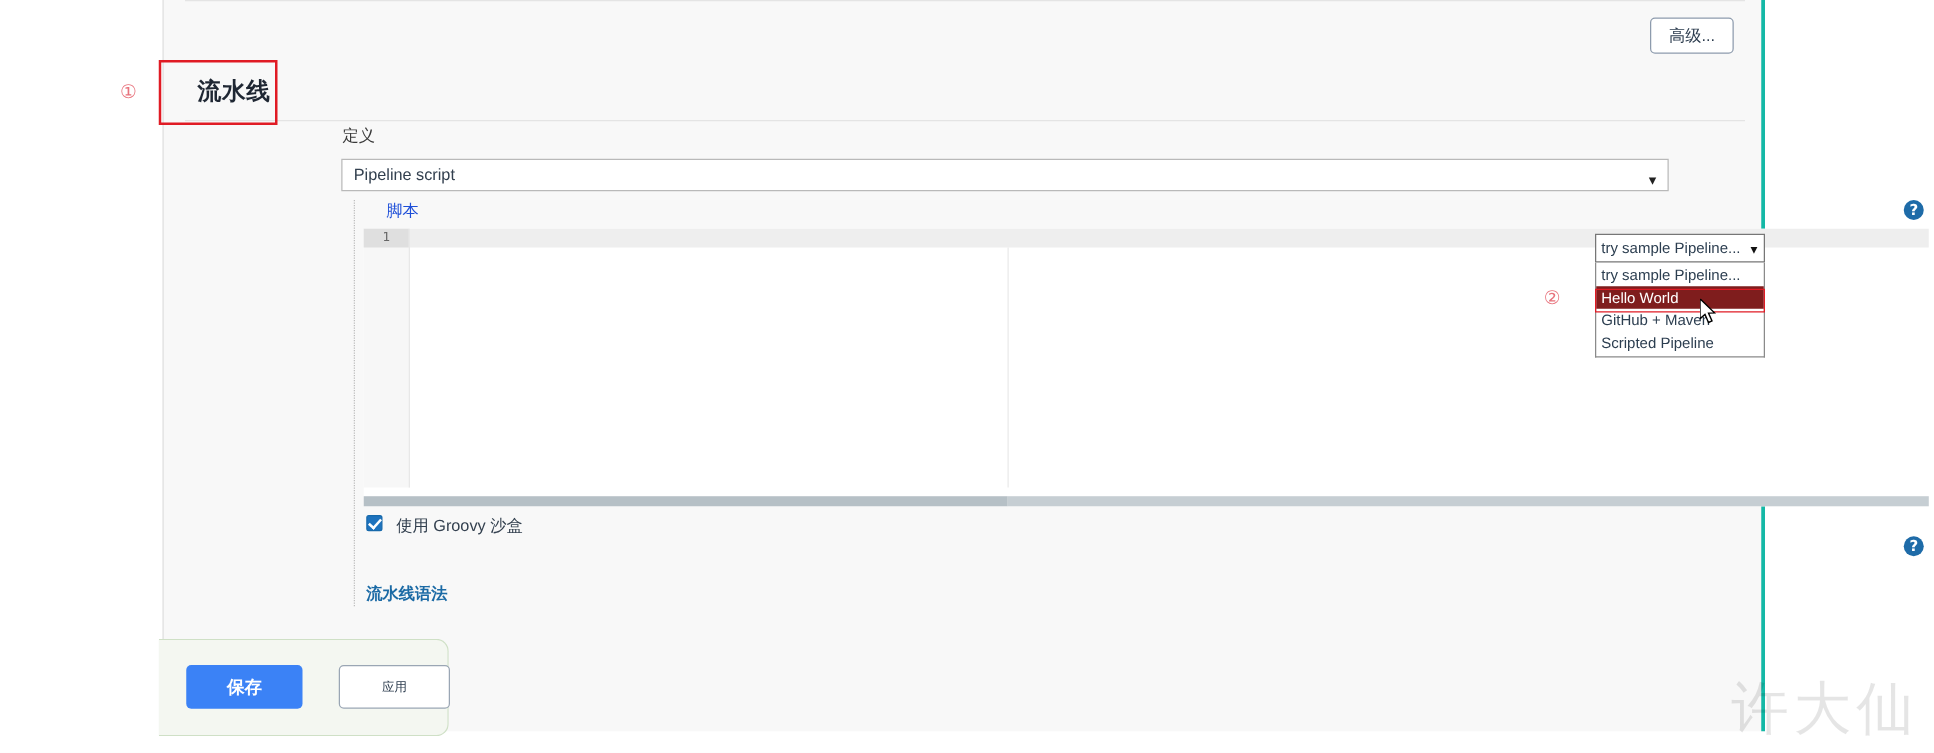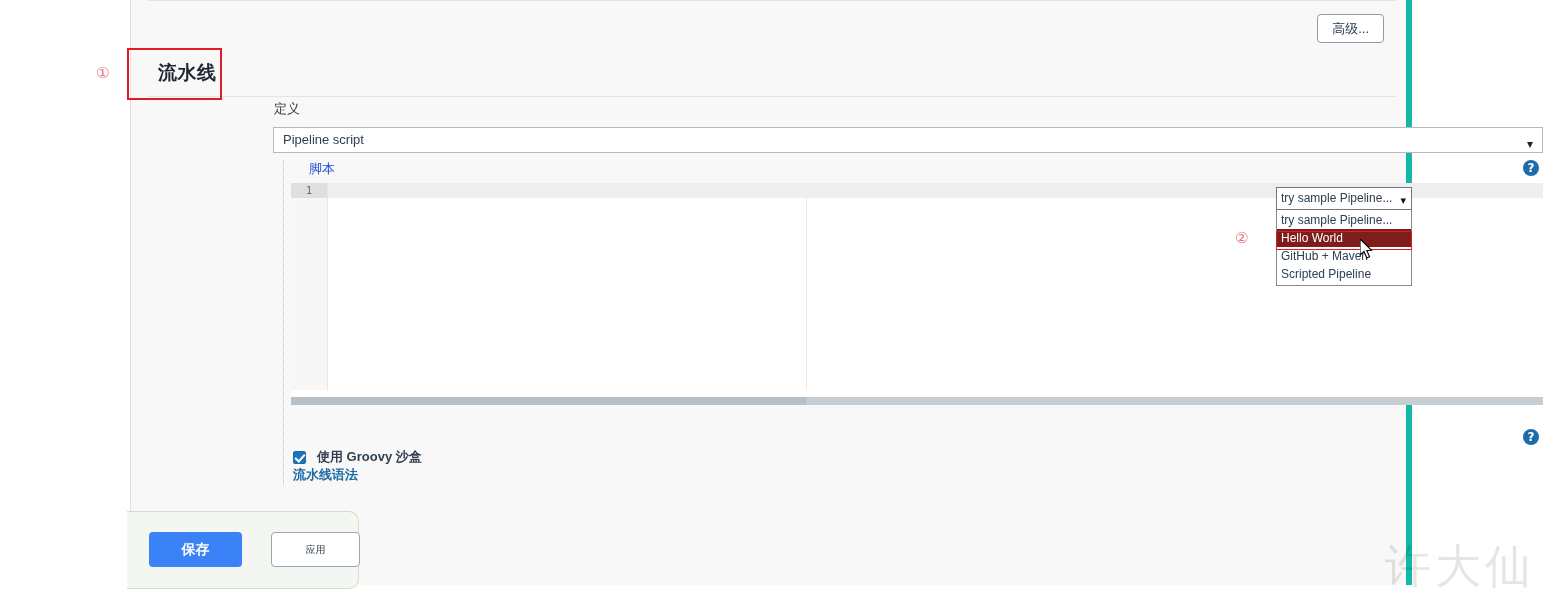--- a/index.html
+++ b/index.html
@@ -18,21 +18,21 @@
 
   
   .config-panel {
     position: absolute;
     left: 130px;
     top: 0;
     width: 1282px;
     height: 585px;
     background: #f8f8f8;
     border-left: 1px solid #e0e0e0;
-    border-right: 6px solid #14b8a6;
+    border-right: 3px solid #14b8a6;
     box-sizing: border-box;
   }
 
   
   .top-rule {
     position: absolute;
     left: 17px;
     top: 0px;
     width: 1248px;
     height: 1px;
@@ -106,21 +106,21 @@
     top: 100px;
     font-size: 13px;
     color: #3a3a3a;
   }
 
   
   .pipeline-select {
     position: absolute;
     left: 142px;
     top: 127px;
-    width: 1270px;
+    width: 1062px;
     height: 26px;
     background: #ffffff;
     border: 1px solid #b9b9b9;
     box-sizing: border-box;
     font-size: 13px;
     color: #33404f;
     padding-left: 9px;
     line-height: 24px;
     cursor: pointer;
   }
@@ -308,24 +308,23 @@
     left: 1360px;
     top: 239px;
     z-index: 60;
     pointer-events: none;
   }
 
   
   .sandbox-row {
     position: absolute;
     left: 162px;
-    top: 448px;
+    top: 412px;
     display: flex;
-    align-items: center;
-    font-weight: bold;
+    align-items: flex-start;
   }
   .cbox {
     width: 13px;
     height: 13px;
     background: #1e73be;
     border: 1px solid #1769ab;
     border-radius: 2px;
     position: relative;
     box-sizing: border-box;
     cursor: pointer;

